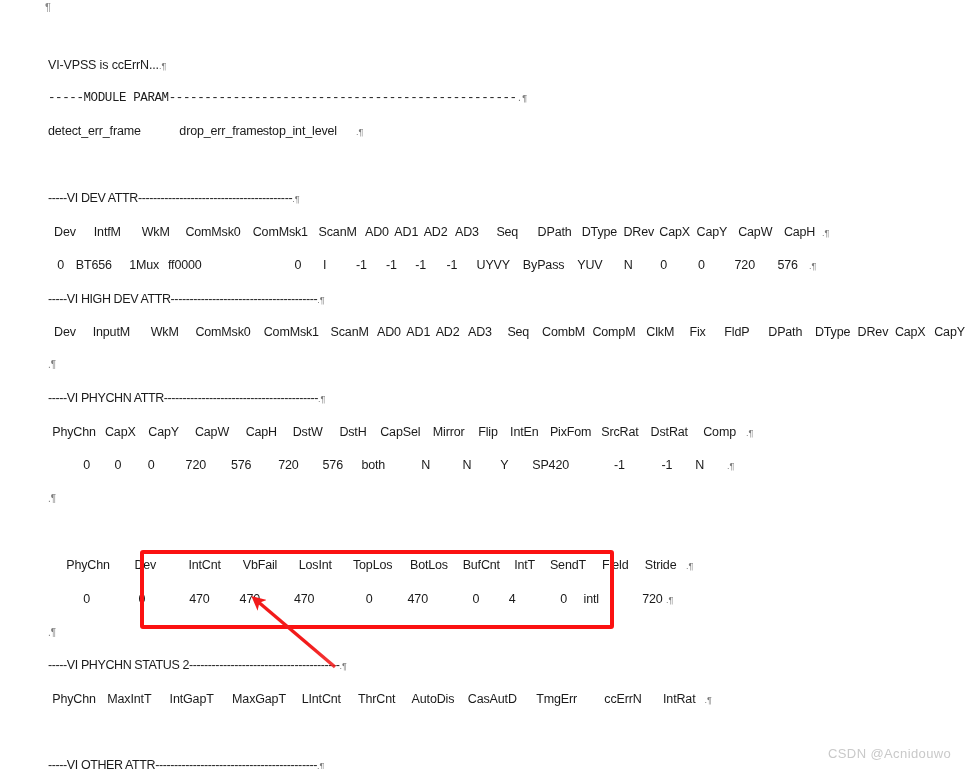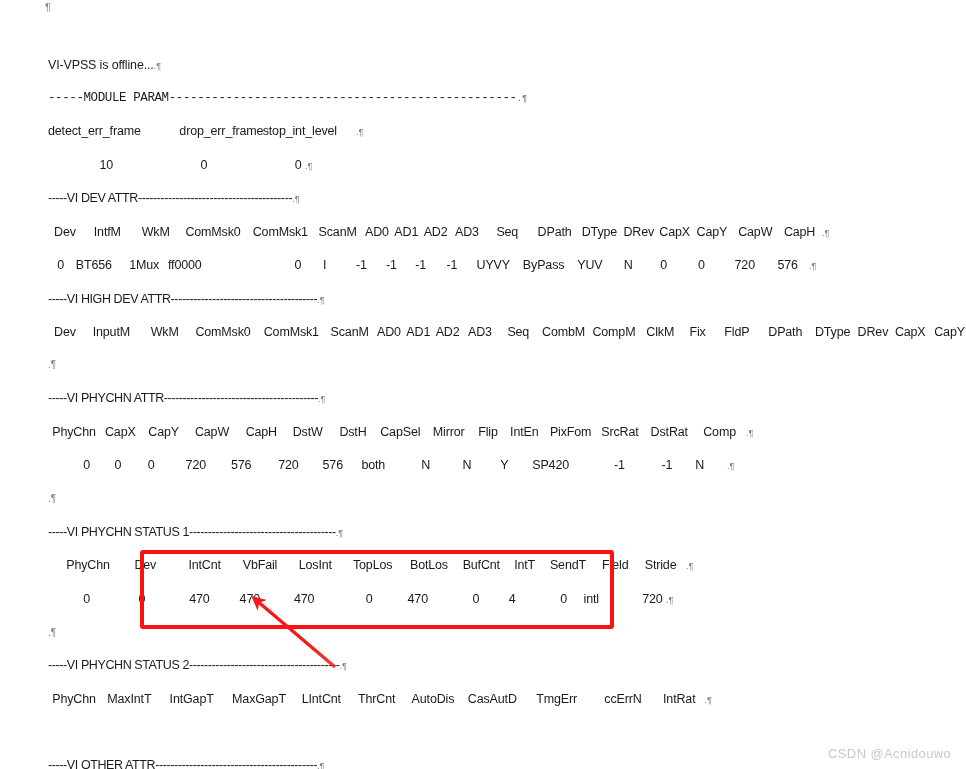--- a/index.html
+++ b/index.html
@@ -104,37 +104,31 @@
   }
 </style>
 </head>
 <body>
 
 <div class="page">
 
   <div class="pilcrow-top">¶</div>
 
 
-  <div class="line" style="left:48px; top:58px;"><span>VI-VPSS is offline...</span><span class="endmark">.¶</span></div>
+  <div class="line" style="left:48px; top:58px;"><span>VI-VPSS is ccErrN...</span><span class="endmark">.¶</span></div>
 
   <div class="line dashrule" style="left:48px; top:91px;font-family:Liberation Mono, monospace;"><span>-----MODULE PARAM-------------------------------------------------</span><span class="endmark">.¶</span></div>
 
   <div class="row" style="left:48px; top:124px;">
     <span class="cell lft" style="width:128px">detect_err_frame</span>
     <span class="cell lft" style="width:80px">drop_err_frame</span>
     <span class="cell lft" style="width:90px">stop_int_level</span>
     <span class="endmark">.¶</span>
   </div>
 
-  <div class="row" style="left:48px; top:158px;">
-    <span class="cell" style="width:65px">10</span>
-    <span class="cell" style="width:91px">0</span>
-    <span class="cell" style="width:91px">0</span>
-    <span class="endmark">.¶</span>
-  </div>
 
   <div class="line dashrule" style="left:48px; top:191px;"><span>-----VI DEV ATTR-----------------------------------------</span><span class="endmark">.¶</span></div>
 
   <div class="row" style="left:50px; top:225px;">
     <span class="cell ctr" style="width:30px">Dev</span>
     <span class="cell ctr" style="width:48px">IntfM</span>
     <span class="cell ctr" style="width:42px">WkM</span>
     <span class="cell ctr" style="width:66px">ComMsk0</span>
     <span class="cell ctr" style="width:62px">ComMsk1</span>
     <span class="cell ctr" style="width:46px">ScanM</span>
@@ -241,21 +235,20 @@
     <span class="cell ctr" style="width:36px">Y</span>
     <span class="cell ctr" style="width:50px">SP420</span>
     <span class="cell" style="width:46px">-1</span>
     <span class="cell" style="width:44px">-1</span>
     <span class="cell ctr" style="width:48px">N</span>
     <span class="endmark">.¶</span>
   </div>
 
   <div class="line small-para" style="left:48px; top:492px;">.¶</div>
 
-  <div class="line dashrule" style="left:48px; top:525px;"><span>-----VI PHYCHN STATUS 1---------------------------------------</span><span class="endmark">.¶</span></div>
 
   <div class="row" style="left:64px; top:558px;">
     <span class="cell ctr" style="width:48px">PhyChn</span>
     <span class="cell ctr" style="width:60px">Dev</span>
     <span class="cell ctr" style="width:52px">IntCnt</span>
     <span class="cell ctr" style="width:52px">VbFail</span>
     <span class="cell ctr" style="width:52px">LosInt</span>
     <span class="cell ctr" style="width:56px">TopLos</span>
     <span class="cell ctr" style="width:50px">BotLos</span>
     <span class="cell ctr" style="width:48px">BufCnt</span>

